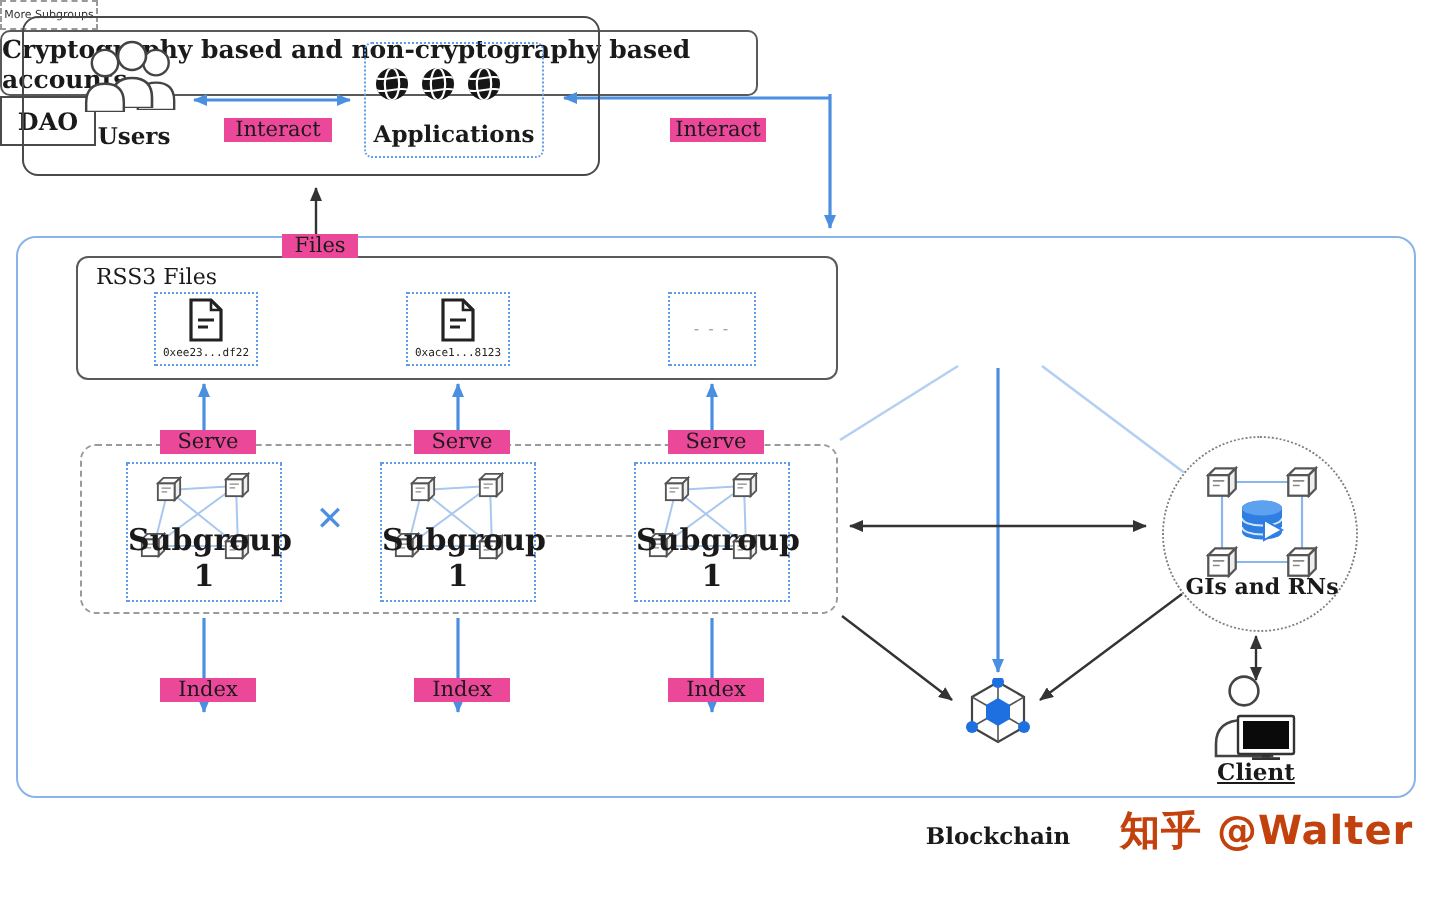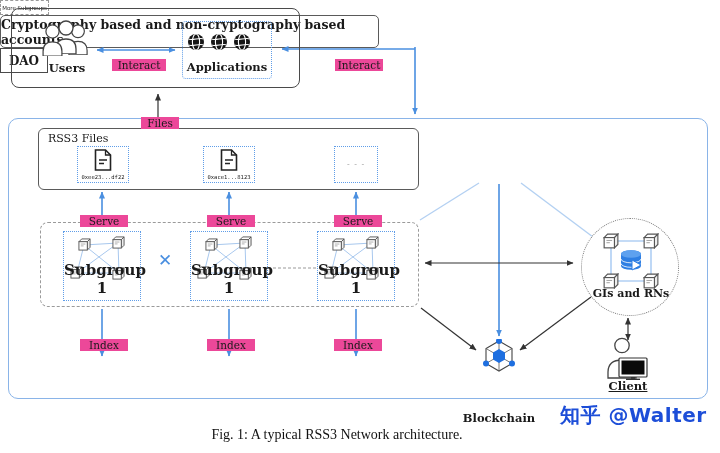--- a/index.html
+++ b/index.html
@@ -23,21 +23,21 @@
   .dao-box{left:476px;top:160px;width:46px;height:23px;border:1.3px solid #4a4a4a;background:#fff;
            display:flex;align-items:center;justify-content:center;font-size:12px;font-weight:600;z-index:2;}
   .circle{left:581px;top:218px;width:98px;height:98px;border:1.4px dotted #808080;border-radius:50%;background:#fff;z-index:2;}
   .more-box{left:269px;top:254px;width:47px;height:13px;border:1px dashed #999;background:#fff;z-index:3;
             display:flex;align-items:center;justify-content:center;font-size:5.5px;font-family:"DejaVu Sans",sans-serif;color:#333;}
   .hash{position:absolute;top:174px;width:52px;text-align:center;font-size:5.5px;font-family:"DejaVu Sans Mono",monospace;color:#222;z-index:4;}
   .dots-slot{display:flex;align-items:center;justify-content:center;font-size:8px;letter-spacing:1px;color:#9a9a9a;}
   .xsym{left:154px;top:251px;width:22px;font-size:17px;color:#4a8fe0;font-family:"DejaVu Sans",sans-serif;z-index:3;}
   .caption{left:187px;top:427px;width:300px;font-family:"Liberation Serif",serif;font-size:14px;color:#111;}
   .watermark{left:560px;top:404px;width:160px;text-align:left;font-family:"DejaVu Sans",sans-serif;
-             font-size:20px;font-weight:700;color:#1d4ed8;letter-spacing:0.5px;
+             font-size:20px;font-weight:700;color:#c2410c;letter-spacing:0.5px;
              text-shadow:-1px -1px 0 rgba(255,255,255,0.9);z-index:5;}
   .fs10{font-size:10.5px;}
   .name{font-size:11.5px;font-weight:600;}
 </style>
 </head>
 <body>
 
 <div id="stage">
 
   <svg id="wires" width="720" height="453">
@@ -265,16 +265,15 @@
   <svg class="abs" style="left:605px;top:336px;" width="46" height="44">
     <path d="M3,42 v-6 q0,-12 14,-12 q14,0 14,12 v6 Z" fill="#fff" stroke="#444" stroke-width="1.3"></path>
     <circle cx="17" cy="9.5" r="7.2" fill="#fff" stroke="#444" stroke-width="1.3"></circle>
     <rect x="14" y="22" width="28" height="19" rx="1" fill="#fff" stroke="#333" stroke-width="1.2"></rect>
     <rect x="16.5" y="24.5" width="23" height="14" fill="#0a0a0a"></rect>
     <rect x="26" y="41" width="4" height="1.8" fill="#333"></rect>
     <rect x="21" y="42.6" width="14" height="1.4" fill="#333"></rect>
   </svg>
   <div class="lbl name" style="left:598px;top:380px;width:60px;text-decoration:underline;">Client</div>
 
-  <div class="lbl caption">Fig. 1: A typical RSS3 Network architecture.</div>
   <div class="lbl watermark">知乎 @Walter</div>
 
 </div>
 
 </body></html>

